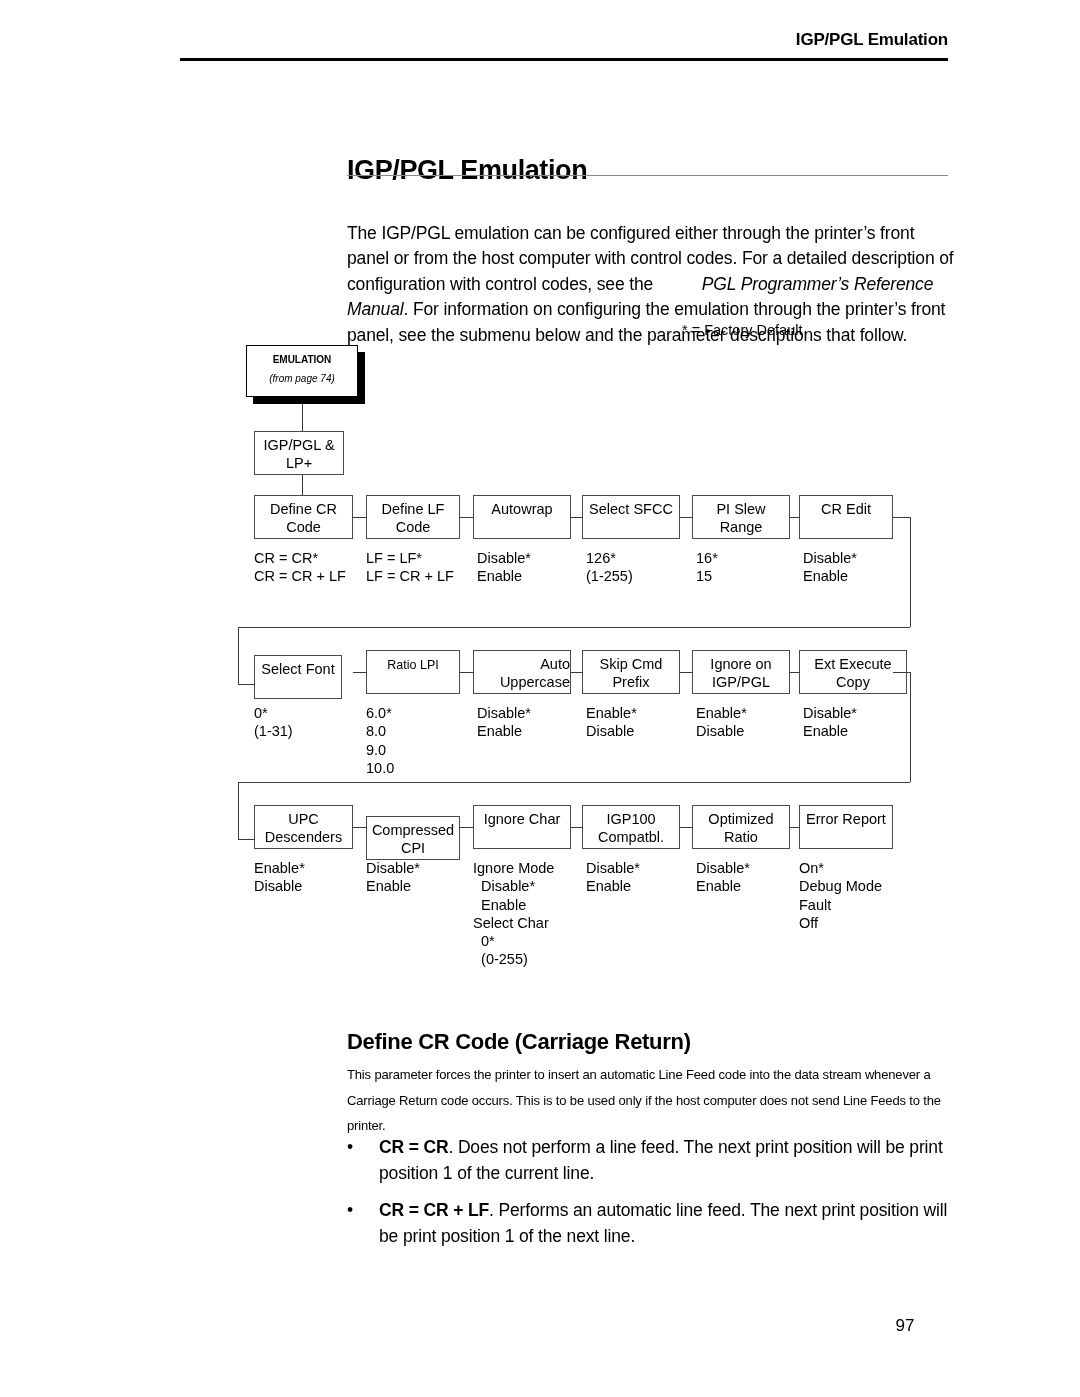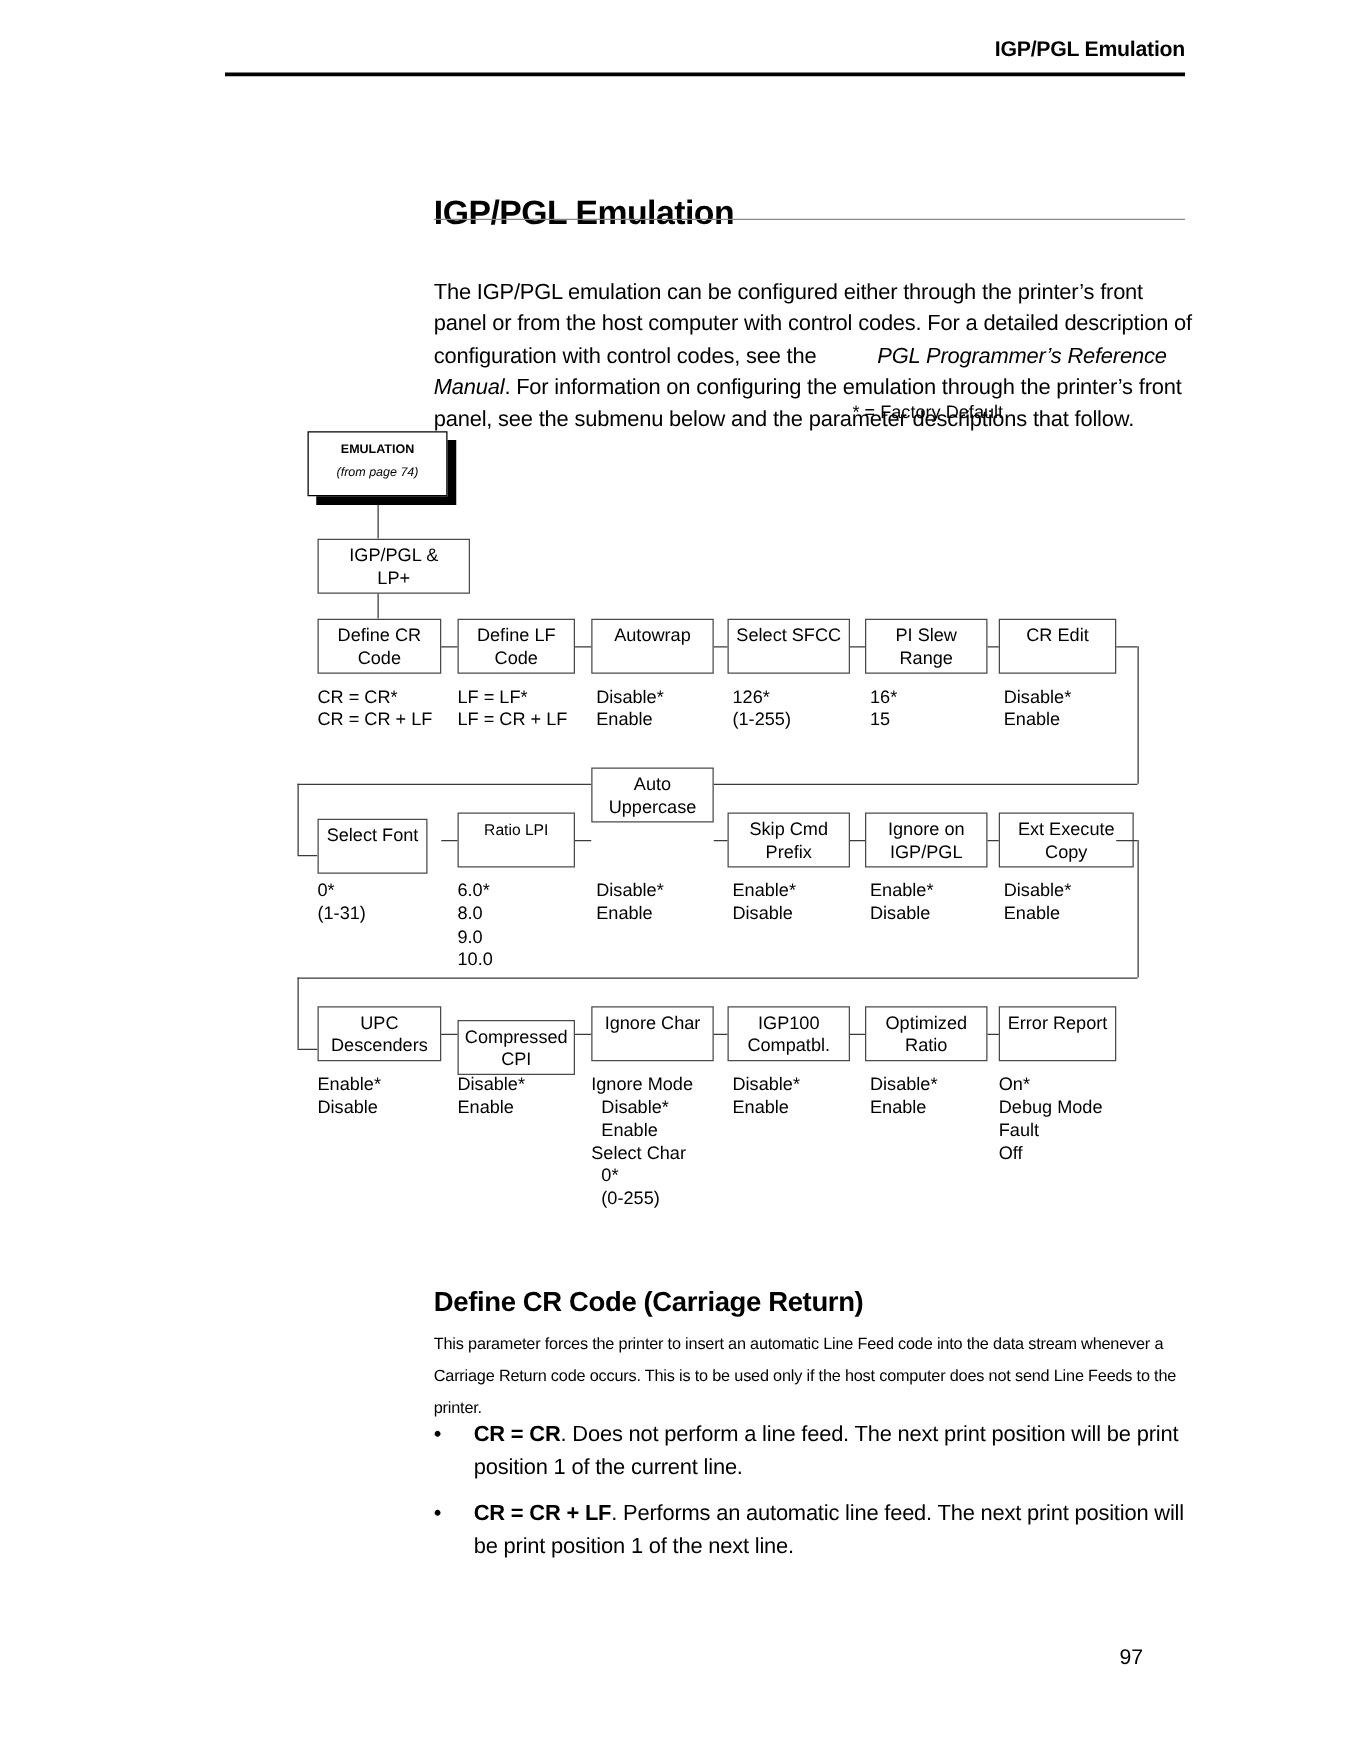--- a/index.html
+++ b/index.html
@@ -175,21 +175,21 @@
 
   <div id="factory-default-note">* = Factory Default</div>
 
   <div class="fbox shadow-box" style="left:246px; top:345px; width:112px; height:52px;">
     <span class="t1">EMULATION</span><br>
     <span class="t2">(from page 74)</span>
   </div>
 
   <div class="line v" style="left:302px; top:404px; height:27px;"></div>
 
-  <div class="fbox" style="left:254px; top:431px; width:122px; height:44px;">
+  <div class="fbox" style="left:254px; top:431px; width:90px; height:44px;">
     <span>IGP/PGL &amp;</span><br>
     <span>LP+</span>
   </div>
 
   <div class="line v" style="left:302px; top:475px; height:20px;"></div>
 
   <div class="fbox" style="left:254px; top:495px; width:99px; height:44px;">
     <span>Define CR</span><br>
     <span>Code</span>
   </div>
@@ -235,21 +235,21 @@
   <div class="line h" style="left:238px; top:627px; width:672px;"></div>
   <div class="line v" style="left:238px; top:627px; height:57px;"></div>
   <div class="line h" style="left:238px; top:684px; width:16px;"></div>
 
   <div class="fbox" style="left:254px; top:637px; width:88px; height:44px;margin-top:18px;">
     <span>Select Font</span>
   </div>
   <div class="fbox" style="left:366px; top:650px; width:94px; height:44px;">
     <span class="small">Ratio LPI</span>
   </div>
-  <div class="fbox" style="left:473px; top:614px; width:98px; height:44px;">
+  <div class="fbox" style="left:473px; top:650px; width:98px; height:44px;text-align:right;">
     <span>Auto</span><br>
     <span>Uppercase</span>
   </div>
   <div class="fbox" style="left:582px; top:650px; width:98px; height:44px;">
     <span>Skip Cmd</span><br>
     <span>Prefix</span>
   </div>
   <div class="fbox" style="left:692px; top:650px; width:98px; height:44px;">
     <span>Ignore on</span><br>
     <span>IGP/PGL</span>

